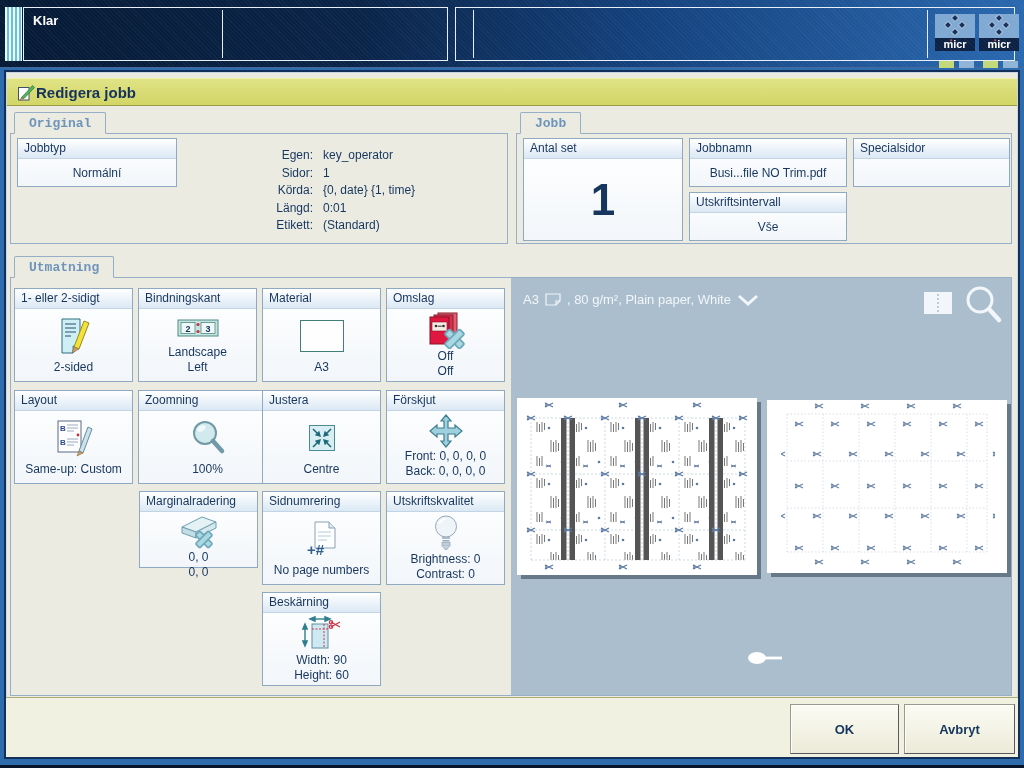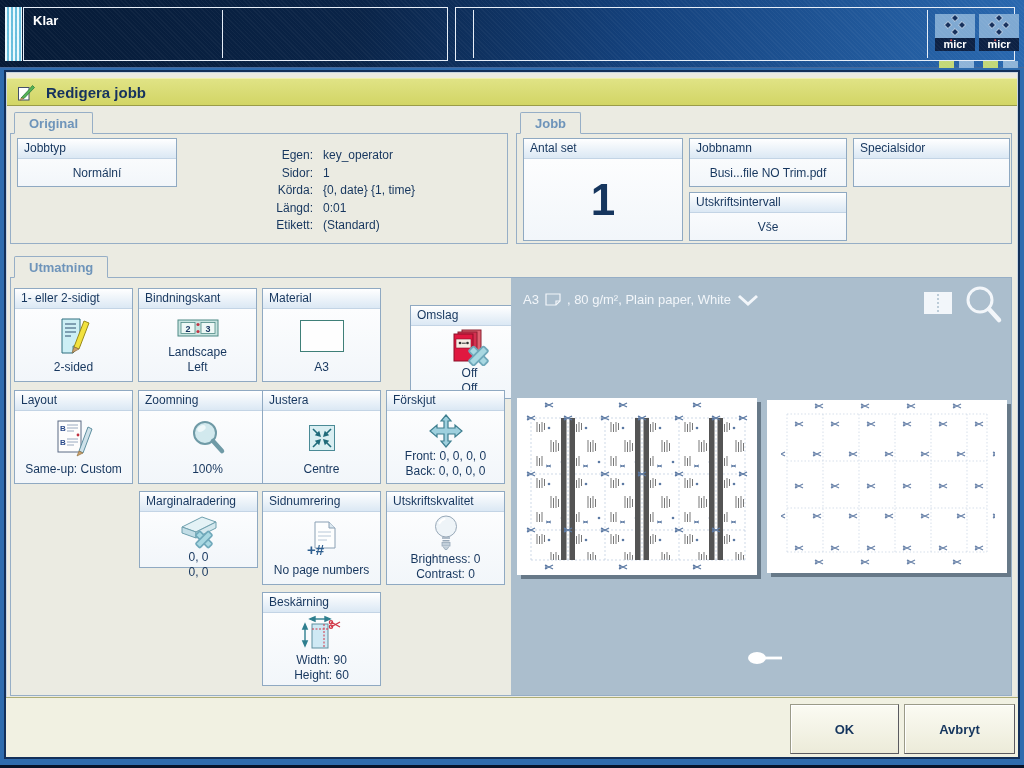--- a/index.html
+++ b/index.html
@@ -36,28 +36,28 @@
   
   .dialog-outer { position:absolute; left:0; top:68px; width:1024px; height:697px;
     background:#2f6cae; padding:2px 4px 6px 4px; }
   .dialog-frame { width:100%; height:100%; position:relative;
     border:2px solid #13305a; background:#ebebe2;
     box-shadow:inset 0 0 0 1px #c9d5e1; }
 
   .title-bar { position:absolute; left:1px; right:1px; top:6px; height:28px;
     background:linear-gradient(#e0e385,#d2d565);
     border-top:1px solid #eef0ae; border-bottom:1px solid #9a9c48;
-    display:flex; align-items:center; gap:10px; padding-left:10px; }
+    display:flex; align-items:center; padding-left:10px; }
   .title-text { font-size:15px; font-weight:bold; color:#15325e; }
 
   .panel { position:absolute; }
   .panel-tab { position:relative; z-index:2; display:inline-block; height:22px; line-height:21px;
     padding:0 14px; margin-left:4px; margin-bottom:-1px;
     background:#ebebe2; border:1px solid #96aec6; border-bottom:1px solid #ebebe2;
-    border-radius:2px 2px 0 0; font-weight:bold; font-size:13px; color:#6e94ba; }
+    border-radius:2px 2px 0 0; font-weight:bold; font-size:13px; color:#6e94ba;font-family:Liberation Mono, monospace; }
   .panel-body { position:relative; border:1px solid #96aec6; background:#ebebe2; }
 
   #original-panel { left:4px; top:40px; width:498px; height:133px; }
   #original-panel .panel-body { height:111px; }
   #jobb-panel { left:510px; top:40px; width:496px; height:133px; }
   #jobb-panel .panel-body { height:111px; }
   #utmatning-panel { left:4px; top:184px; width:1002px; height:441px; }
   #utmatning-panel .panel-body { height:419px; overflow:hidden; }
 
   .opt-btn { position:absolute; display:flex; flex-direction:column;
@@ -280,21 +280,21 @@
             <svg width="46" height="34" viewBox="0 0 46 34">
               <rect x="1.5" y="1.5" width="43" height="31" fill="#fefefe" stroke="#3f7f78"></rect>
             </svg>
           </div>
           <div class="lines">
                 <div>A3</div>
                 <div></div>
               </div>
         </div>
 
-        <div class="opt-btn" style="left:375px; top:27px; width:119px; height:94px;margin-left:24px;">
+        <div class="opt-btn" style="left:375px; top:10px; width:119px; height:94px;">
           <div class="hd">Omslag</div>
           <div class="ico">
             <svg width="42" height="38" viewBox="0 0 42 38">
               <rect x="13" y="2" width="19" height="26" fill="#e06070" stroke="#8a2030"></rect>
               <rect x="9" y="4" width="19" height="26" fill="#d43050" stroke="#8a2030"></rect>
               <rect x="5" y="6" width="19" height="27" fill="#e01840" stroke="#8a1028"></rect>
               <rect x="7" y="11" width="15" height="9" fill="#f5ece4" stroke="#8a1028" stroke-width="0.6"></rect>
               <circle cx="11" cy="15" r="1.3" fill="#303030"></circle>
                   <circle cx="18.5" cy="15" r="1.3" fill="#303030"></circle>
               <path d="M12.8,15.2 h4" stroke="#303030" stroke-width="1"></path>

